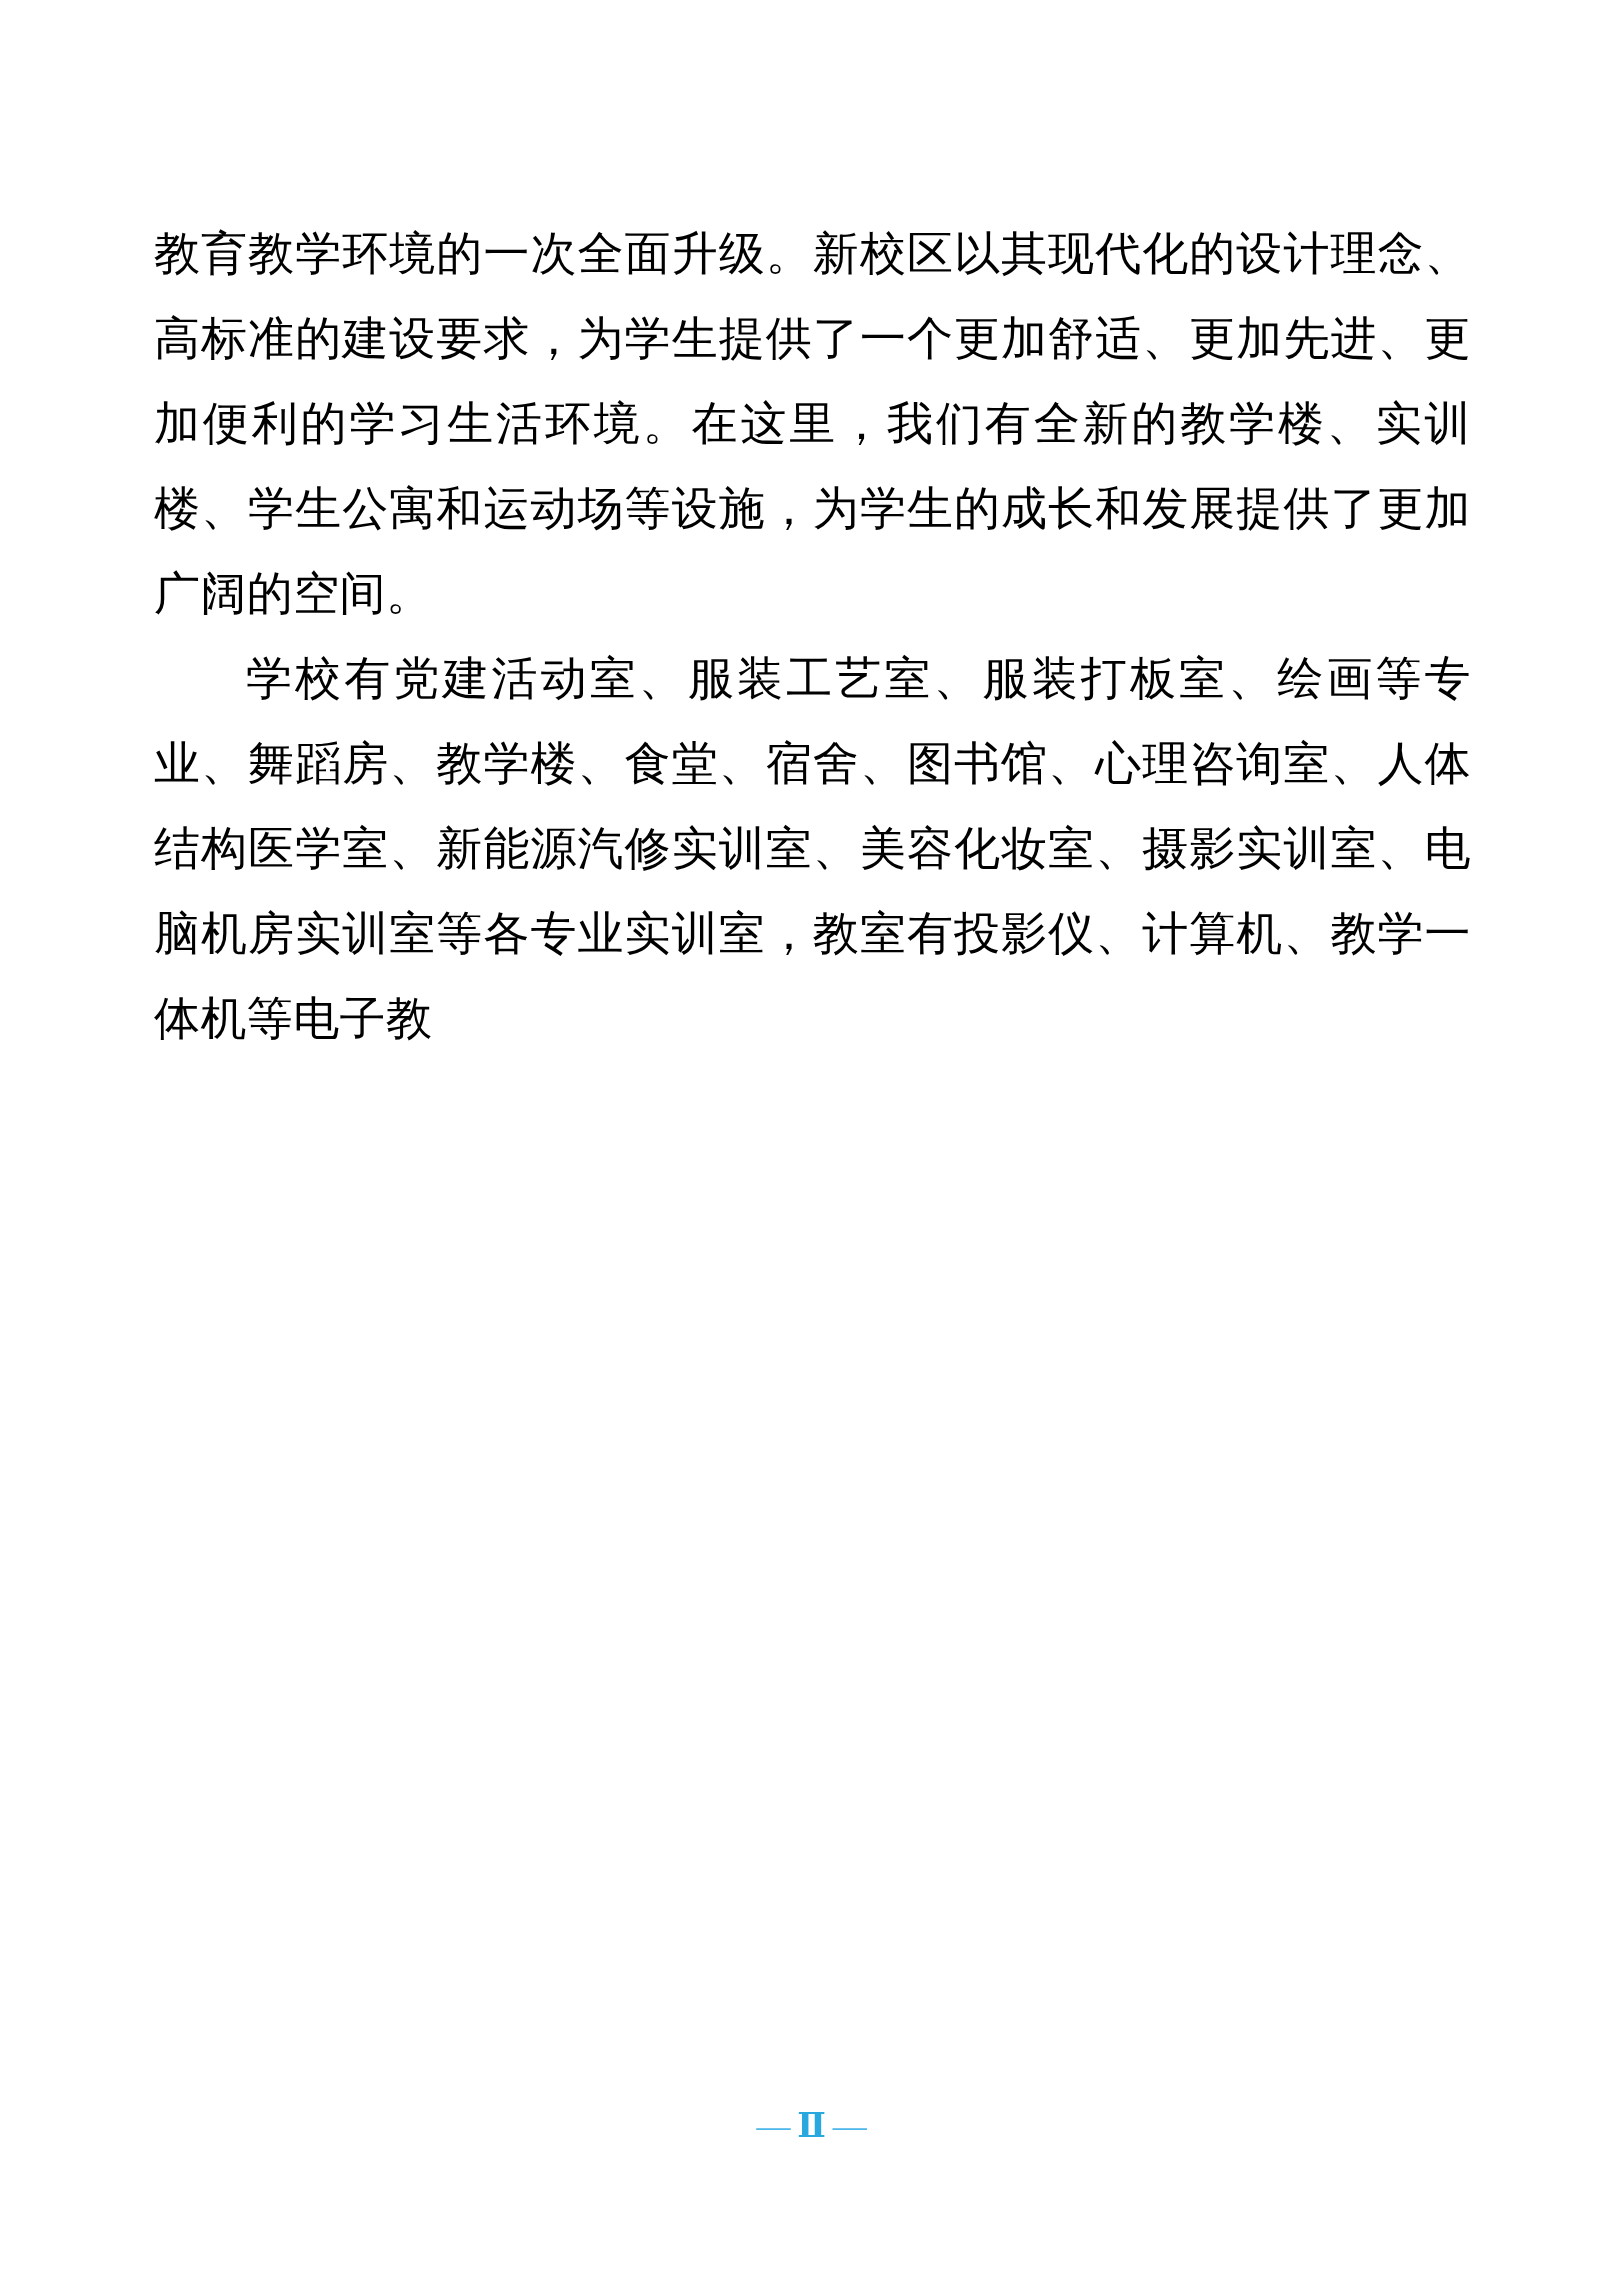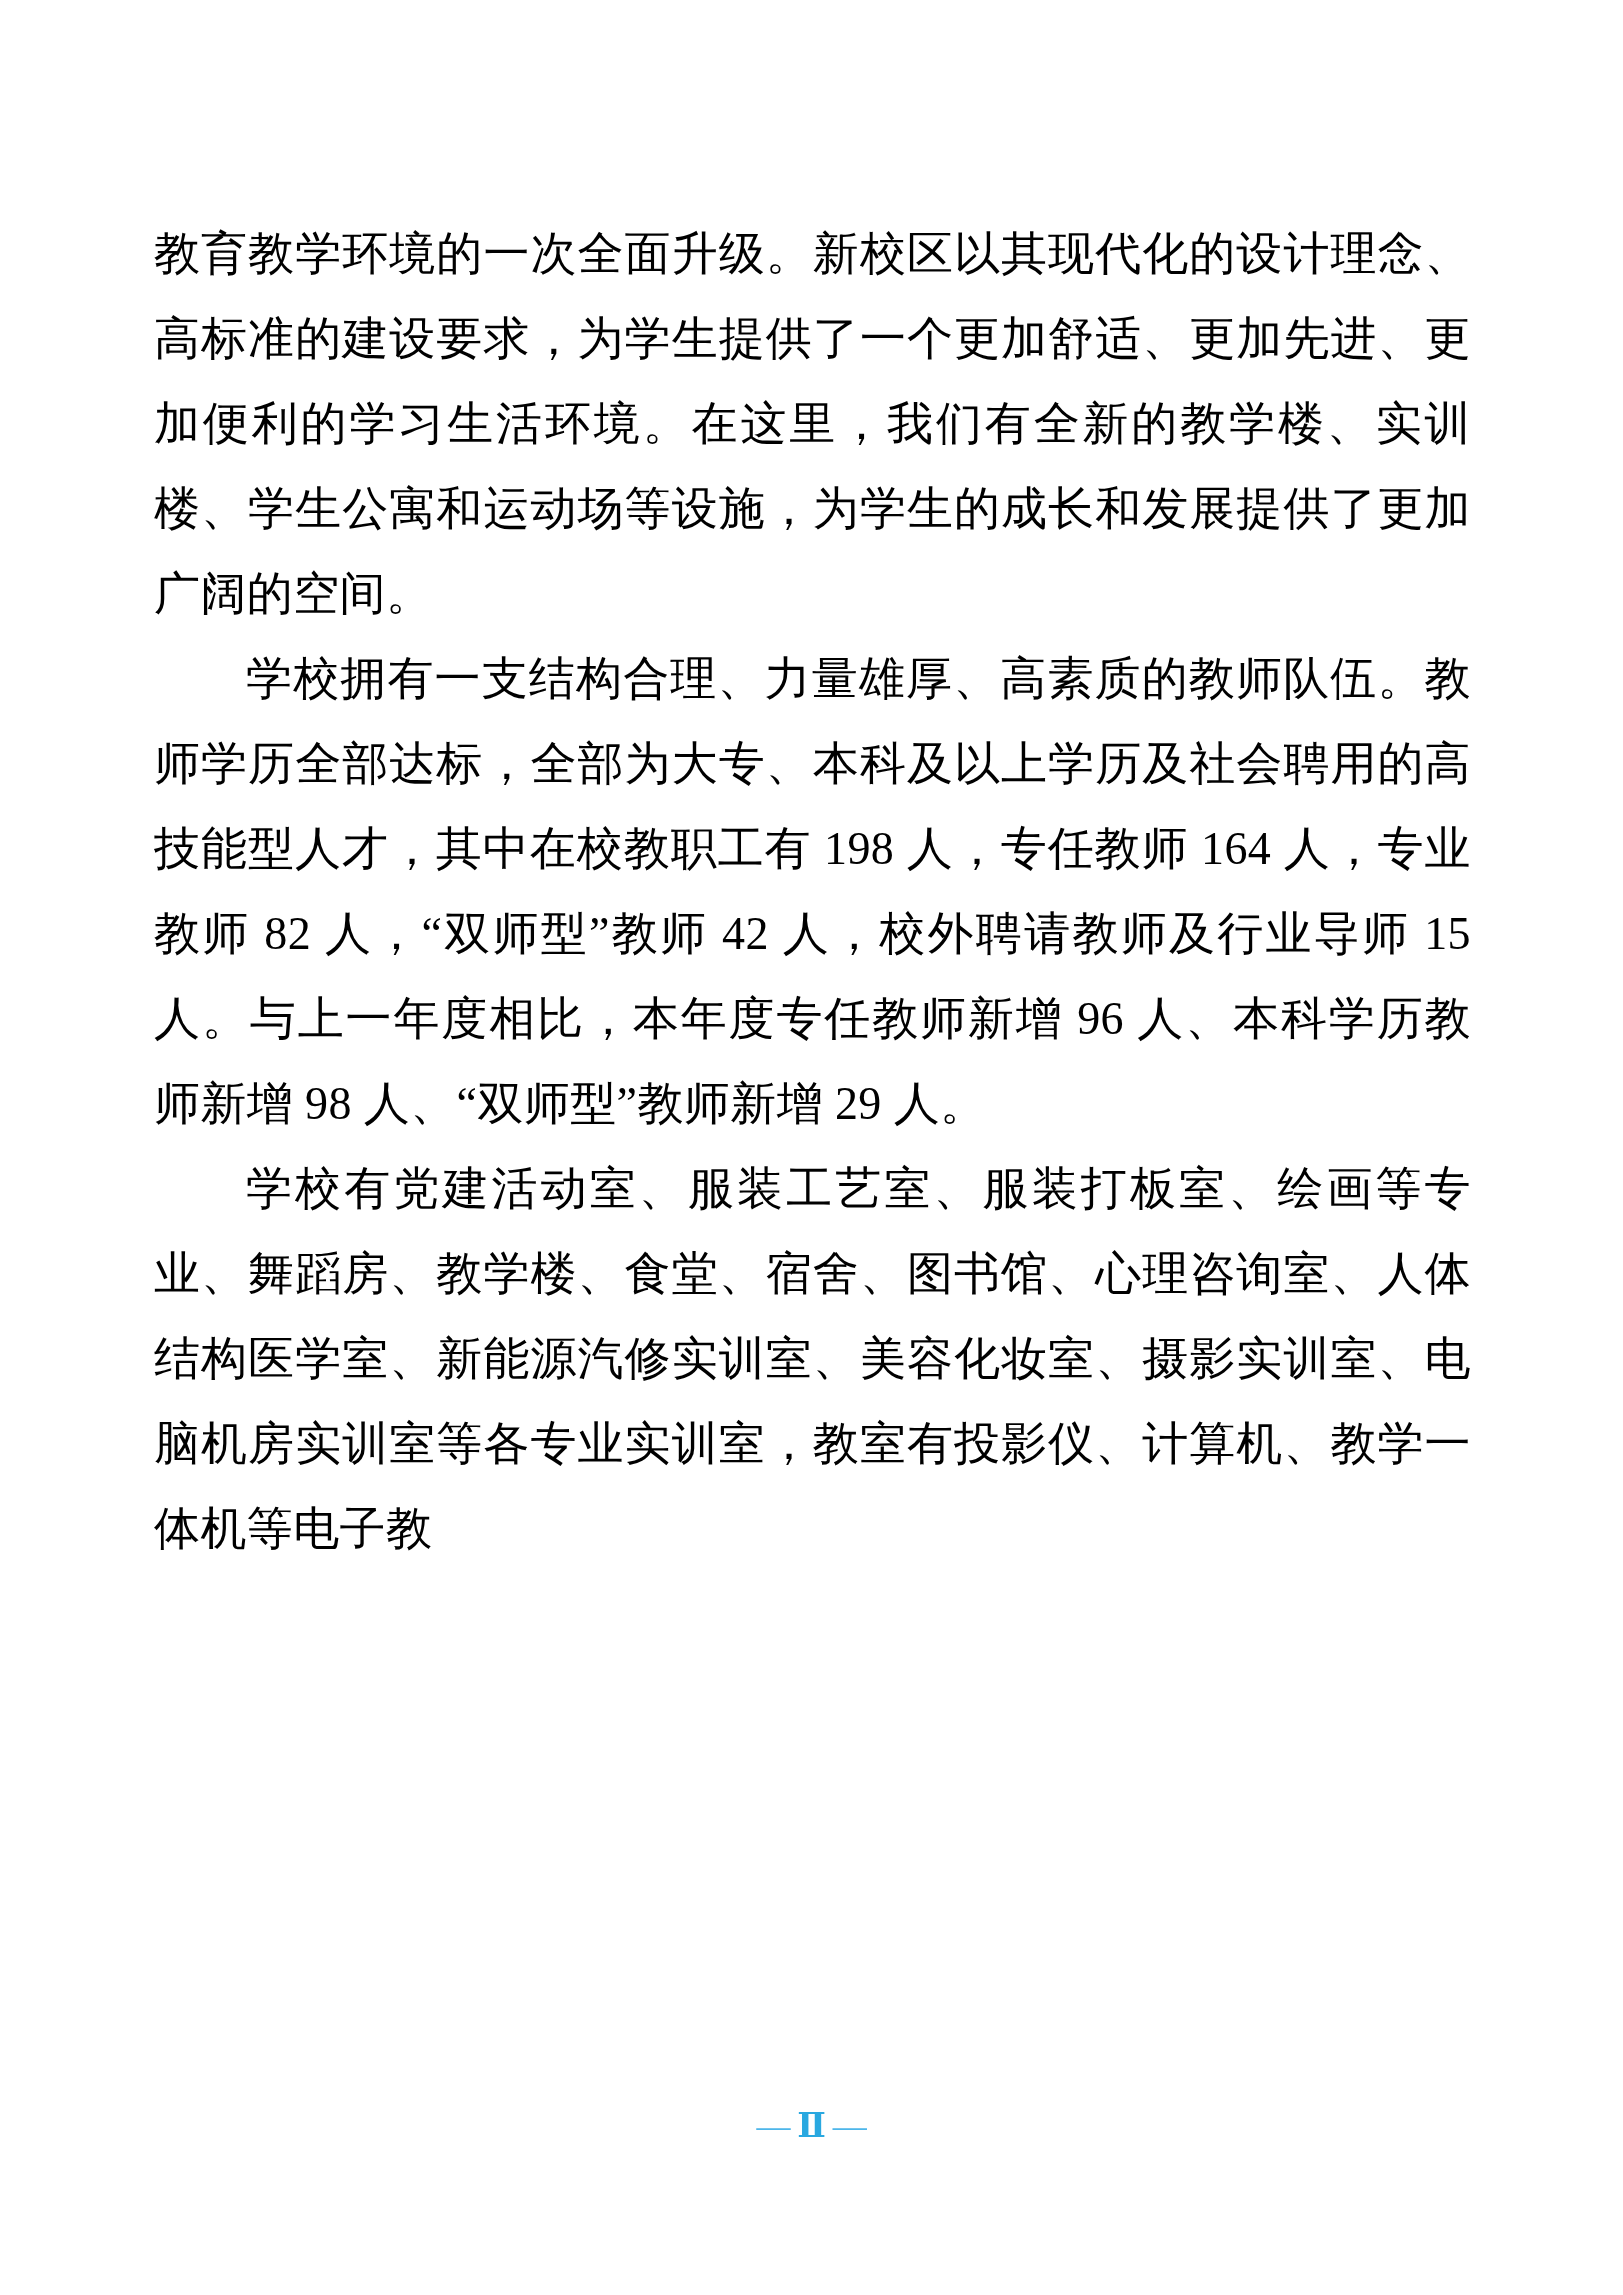--- a/index.html
+++ b/index.html
@@ -54,21 +54,20 @@
     font-weight: 700;
     margin: 0 6.8px;
   }
 </style>
 </head>
 <body>
 
 <div class="page">
   <div class="content">
     <p class="para">教育教学环境的一次全面升级。新校区以其现代化的设计理念、高标准的建设要求，为学生提供了一个更加舒适、更加先进、更加便利的学习生活环境。在这里，我们有全新的教学楼、实训楼、学生公寓和运动场等设施，为学生的成长和发展提供了更加广阔的空间。</p>
-    <p class="para indented">学校拥有一支结构合理、力量雄厚、高素质的教师队伍。教师学历全部达标，全部为大专、本科及以上学历及社会聘用的高技能型人才，其中在校教职工有 198 人，专任教师 164 人，专业教师 82 人，“双师型”教师 42 人，校外聘请教师及行业导师 15 人。与上一年度相比，本年度专任教师新增 96 人、本科学历教师新增 98 人、“双师型”教师新增 29 人。</p>
     <p class="para indented">学校有党建活动室、服装工艺室、服装打板室、绘画等专业、舞蹈房、教学楼、食堂、宿舍、图书馆、心理咨询室、人体结构医学室、新能源汽修实训室、美容化妆室、摄影实训室、电脑机房实训室等各专业实训室，教室有投影仪、计算机、教学一体机等电子教</p>
   </div>
 
   <div class="footer">
     <span class="dash">—</span><span class="num">Ⅱ</span><span class="dash">—</span>
   </div>
 </div>
 
 
 </body></html>

